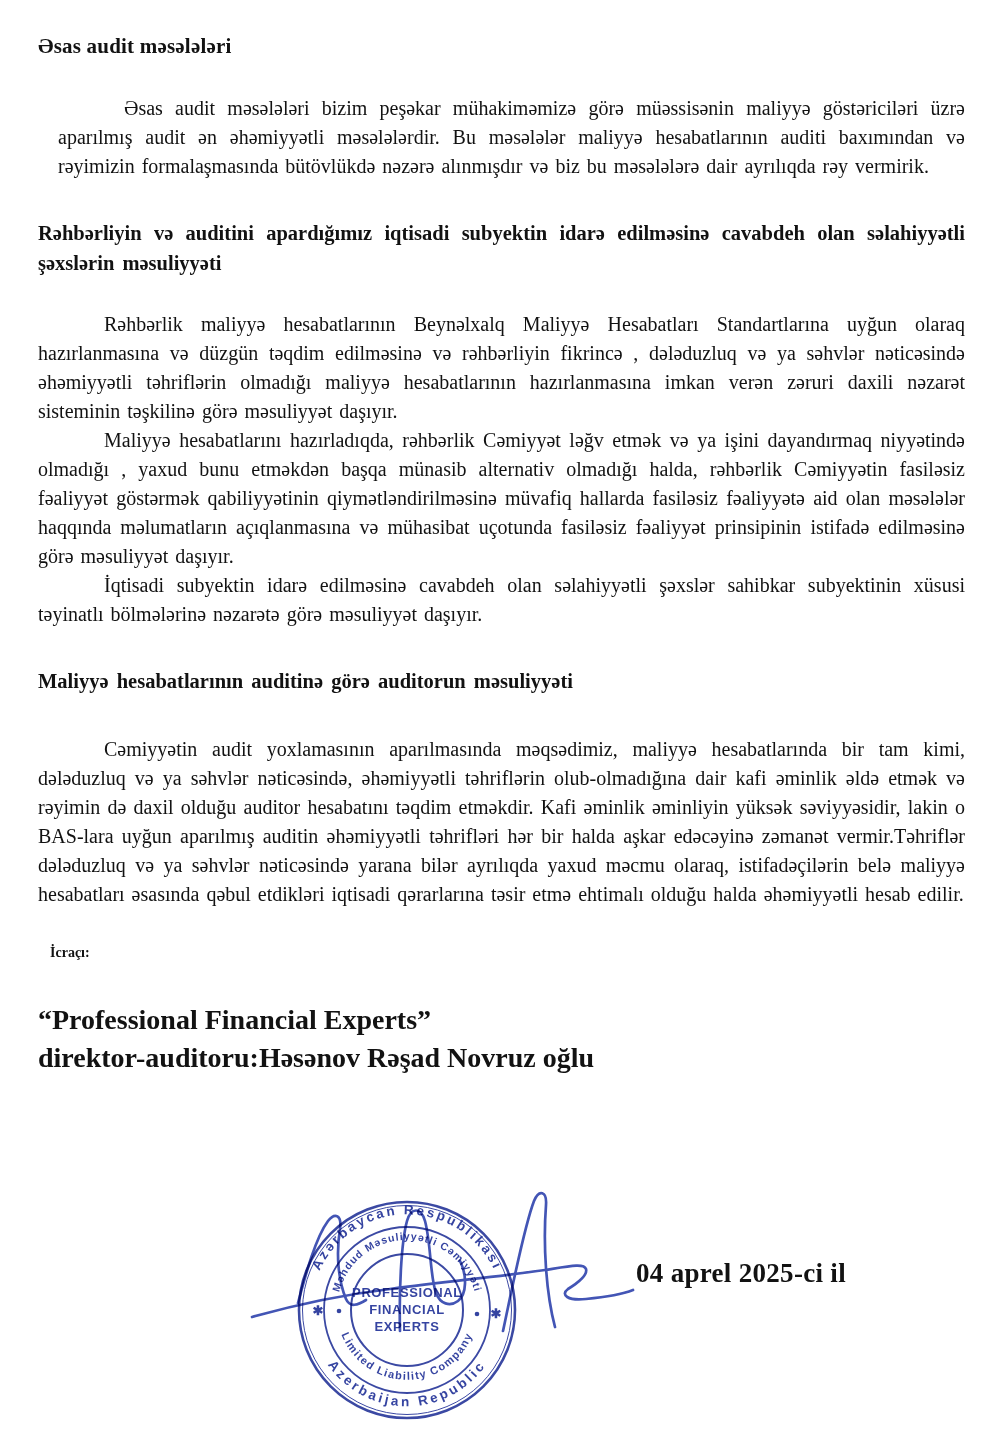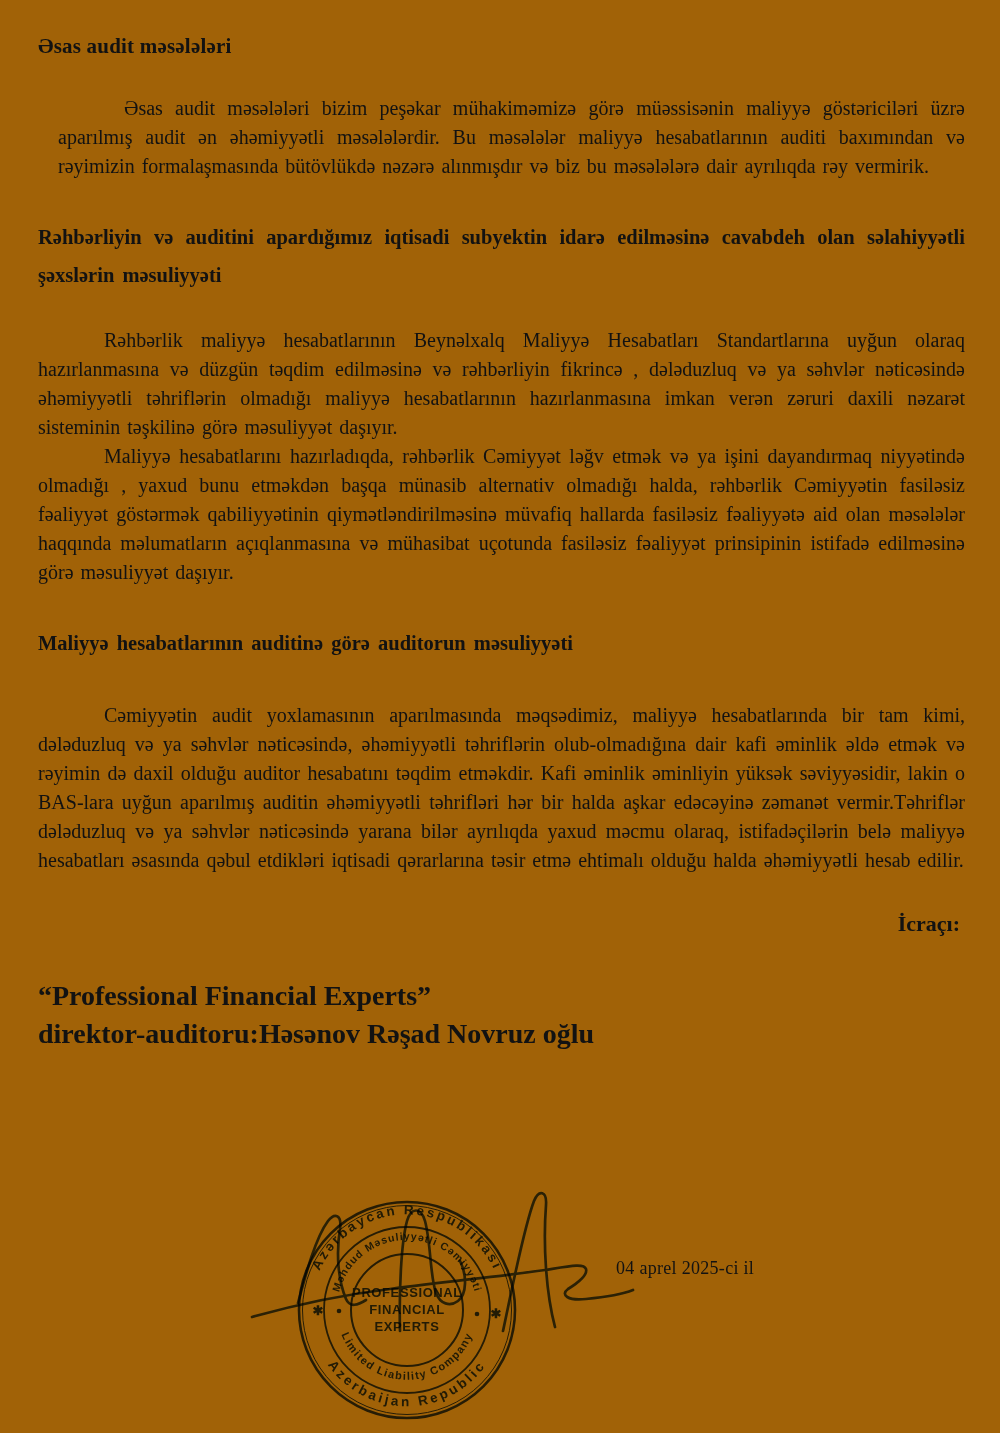--- a/index.html
+++ b/index.html
@@ -1,21 +1,21 @@
 <!DOCTYPE html>
 <html lang="az"><head>
 <meta charset="utf-8">
 <style>
   html, body { margin: 0; padding: 0; background: #e8e8e8; }
   .page {
     position: relative;
     width: 1000px;
     height: 1433px;
     margin: 0 auto;
-    background: #a16207;
+    background: #ffffff;
     overflow: hidden;
     font-family: "Liberation Serif", serif;
     color: #121212;
   }
   .content {
     position: absolute;
     left: 38px;
     top: 0;
     width: 927px;
   }
@@ -32,47 +32,46 @@
     line-height: 29px;
     text-align: justify;
     text-indent: 66px;
     word-spacing: 2px;
   }
   .para.first { margin-top: 35px; margin-left: 20px; }
   .h-section {
     margin: 0;
     font-size: 20.5px;
     font-weight: bold;
-    line-height: 38px;
+    line-height: 30px;
     text-align: justify;
     word-spacing: 3px;
   }
   .gap38 { margin-top: 37px; }
   .gap32 { margin-top: 32px; }
   .gap34 { margin-top: 39px; }
   .executor {
-    margin: 5px;
+    margin: 12px;
     margin-top: 36px;
-    font-size: 22px;
+    font-size: 14px;
     font-weight: bold;
-    text-align: right;
   }
   .firm-block {
     margin-top: 40px;
     font-size: 28px;
     font-weight: bold;
     line-height: 38px;
   }
   .firm-block div { white-space: nowrap; }
   .report-date {
     position: absolute;
-    left: 616px;
+    left: 636px;
     top: 1258px;
-    font-size: 18px;
-    font-weight: normal;
+    font-size: 27px;
+    font-weight: bold;
     letter-spacing: 0.3px;
     z-index: 4;
   }
   .stamp-svg {
     position: absolute;
     left: 294px;
     top: 1197px;
     width: 226px;
     height: 226px;
     mix-blend-mode: multiply;
@@ -104,20 +103,21 @@
   <div class="content">
 
     <h1 class="h-main">Əsas audit məsələləri</h1>
 
     <p class="para first">Əsas audit məsələləri bizim peşəkar mühakiməmizə görə  müəssisənin  maliyyə göstəriciləri üzrə aparılmış audit ən əhəmiyyətli məsələlərdir. Bu məsələlər  maliyyə hesabatlarının auditi baxımından və rəyimizin formalaşmasında bütövlükdə nəzərə alınmışdır və biz bu məsələlərə dair ayrılıqda rəy vermirik.</p>
 
     <h2 class="h-section gap38">Rəhbərliyin və auditini apardığımız iqtisadi  subyektin idarə edilməsinə  cavabdeh olan səlahiyyətli şəxslərin məsuliyyəti</h2>
 
     <p class="para gap32">Rəhbərlik maliyyə hesabatlarının Beynəlxalq Maliyyə Hesabatları Standartlarına uyğun olaraq hazırlanmasına və düzgün təqdim edilməsinə və rəhbərliyin fikrincə , dələduzluq və ya səhvlər nəticəsində əhəmiyyətli təhriflərin olmadığı maliyyə hesabatlarının hazırlanmasına imkan verən zəruri daxili nəzarət sisteminin təşkilinə görə məsuliyyət daşıyır.</p>
     <p class="para">Maliyyə hesabatlarını hazırladıqda, rəhbərlik Cəmiyyət ləğv etmək və ya işini dayandırmaq niyyətində olmadığı , yaxud bunu etməkdən başqa münasib alternativ olmadığı halda, rəhbərlik Cəmiyyətin fasiləsiz fəaliyyət göstərmək qabiliyyətinin qiymətləndirilməsinə müvafiq hallarda fasiləsiz fəaliyyətə aid olan məsələlər haqqında məlumatların açıqlanmasına və mühasibat uçotunda fasiləsiz fəaliyyət prinsipinin istifadə edilməsinə görə məsuliyyət daşıyır.</p>
+    <p class="para">İqtisadi subyektin idarə edilməsinə cavabdeh olan səlahiyyətli şəxslər sahibkar subyektinin xüsusi təyinatlı bölmələrinə nəzarətə görə məsuliyyət daşıyır.</p>
 
     <h2 class="h-section gap38">Maliyyə hesabatlarının auditinə görə auditorun məsuliyyəti</h2>
 
     <p class="para gap34">Cəmiyyətin audit yoxlamasının aparılmasında məqsədimiz, maliyyə hesabatlarında bir tam kimi, dələduzluq və ya səhvlər nəticəsində, əhəmiyyətli təhriflərin olub-olmadığına dair kafi əminlik əldə etmək və rəyimin də daxil olduğu auditor hesabatını təqdim etməkdir. Kafi əminlik əminliyin yüksək səviyyəsidir, lakin o BAS-lara uyğun aparılmış auditin əhəmiyyətli təhrifləri hər bir halda aşkar edəcəyinə zəmanət vermir.Təhriflər dələduzluq və ya səhvlər nəticəsində yarana bilər ayrılıqda yaxud məcmu olaraq, istifadəçilərin belə maliyyə hesabatları əsasında qəbul etdikləri iqtisadi qərarlarına təsir etmə ehtimalı olduğu halda əhəmiyyətli hesab edilir.</p>
 
     <p class="executor">İcraçı:</p>
 
     <div class="firm-block">
       <div>“Professional Financial Experts”</div>
       <div>direktor-auditoru:Həsənov Rəşad Novruz oğlu</div>

